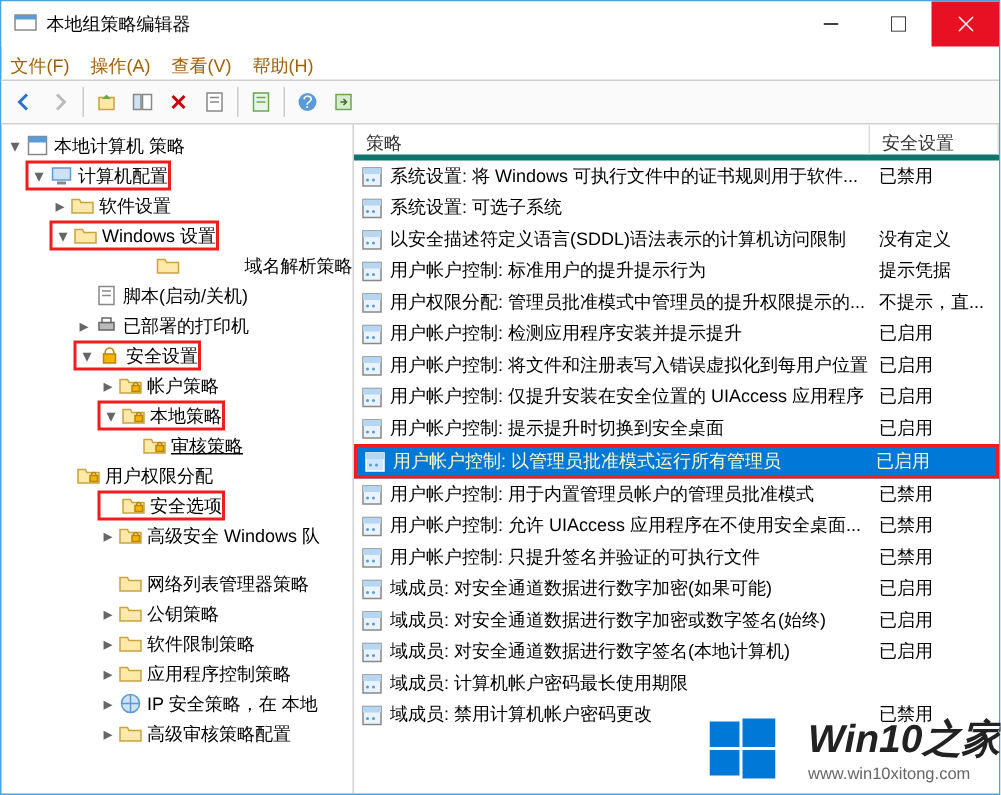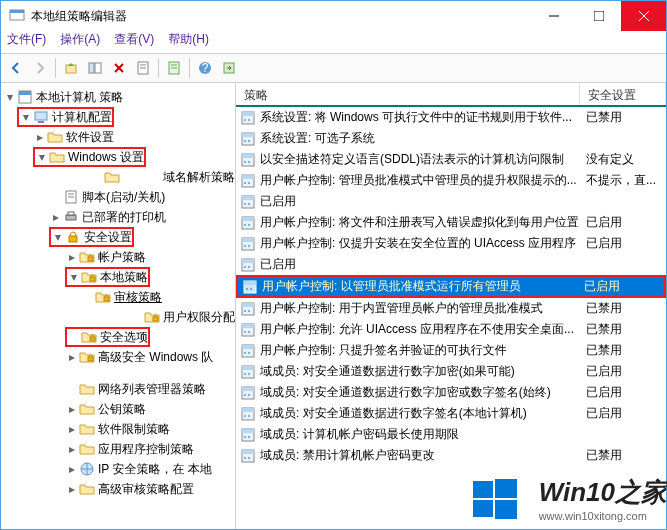--- a/index.html
+++ b/index.html
@@ -3,33 +3,33 @@
 <meta charset="utf-8">
 <style>
 * { margin:0; padding:0; box-sizing:border-box; font-family:"Microsoft YaHei","Segoe UI",sans-serif; font-size:12px; }
 body { width:667px; height:530px; background:#fff; overflow:hidden; position:relative; }
 .window { width:667px; height:530px; border:1px solid #4aa3df; display:flex; flex-direction:column; background:#fff; }
 .titlebar { height:30px; background:#fff; display:flex; align-items:center; padding-left:8px; }
 .titlebar .icon { width:16px; height:16px; margin-right:6px; }
 .titlebar .title { flex:1; color:#000; }
 .tbtn { width:45px; height:30px; display:flex; align-items:center; justify-content:center; }
 .tbtn.close { background:#e81123; color:#fff; }
-.menubar { height:22px; display:flex; align-items:flex-start; padding-left:6px; gap:14px; color:#4c1d95; }
+.menubar { height:22px; display:flex; align-items:flex-end; padding-left:6px; gap:14px; color:#a16207; }
 .menubar span { cursor:default; }
 .toolbar { height:30px; border-top:1px solid #d0d0d0; border-bottom:1px solid #d0d0d0; display:flex; align-items:center; padding:0 4px; gap:2px; background:#fafafa; }
 .tool { width:22px; height:22px; display:flex; align-items:center; justify-content:center; border:1px solid transparent; }
 .sep { width:1px; height:20px; background:#ccc; margin:0 2px; }
 .content { flex:1; display:flex; min-height:0; }
 .tree { width:235px; border-right:1px solid #d0d0d0; overflow:auto; padding:4px 0; }
 .tree-node { display:flex; align-items:center; height:20px; white-space:nowrap; cursor:default; }
 .arrow { width:14px; display:inline-flex; justify-content:center; color:#666; }
 .ticon { width:16px; height:16px; margin-right:3px; }
 .hl { border:2px solid #f21c1c; display:flex; align-items:center; height:20px; }
 .list { flex:1; display:flex; flex-direction:column; min-width:0; }
-.list-header { height:24px; display:flex; border-bottom:2px solid #0f766e; }
+.list-header { height:24px; display:flex; border-bottom:4px solid #0f766e; }
 .lh { padding:4px 8px; border-right:1px solid #e0e0e0; color:#333; }
 .lh.policy { flex:1; }
 .lh.setting { width:86px; }
 .list-body { flex:1; overflow:auto; }
 .row { display:flex; align-items:center; height:21px; padding-left:4px; }
 .row.selected { background:#0078d7; color:#fef9c3; }
 .row.hlrow { border:2px solid #f21c1c; height:23px; }
 .row .ricon { width:16px; height:16px; margin-right:4px; flex-shrink:0; }
 .row .rtext { flex:1; white-space:nowrap; overflow:hidden; text-overflow:ellipsis; }
 .row .rset { width:80px; white-space:nowrap; overflow:hidden; text-overflow:ellipsis; }
@@ -226,21 +226,21 @@
           </div>
           <div class="tree-node" style="padding-left: 80px; text-decoration: underline;">
             <span class="arrow"></span>
             <svg class="ticon" viewBox="0 0 16 16">
               <path d="M1 4 L6 4 L7 6 L15 6 L15 13 L1 13 Z" fill="#ffe9a8" stroke="#caa23f"></path>
               <rect x="9" y="8" width="5" height="4" fill="#f4b400" stroke="#b8860b"></rect>
               <path d="M10 8 Q10 6 11.5 6 Q13 6 13 8" fill="none" stroke="#b8860b"></path>
             </svg>
             <span>审核策略</span>
           </div>
-          <div class="tree-node" style="padding-left: 88px; justify-content: flex-end;">
+          <div class="tree-node" style="padding-left: 36px;">
             <span class="arrow"></span>
             <svg class="ticon" viewBox="0 0 16 16">
               <path d="M1 4 L6 4 L7 6 L15 6 L15 13 L1 13 Z" fill="#ffe9a8" stroke="#caa23f"></path>
               <rect x="9" y="8" width="5" height="4" fill="#f4b400" stroke="#b8860b"></rect>
               <path d="M10 8 Q10 6 11.5 6 Q13 6 13 8" fill="none" stroke="#b8860b"></path>
             </svg>
             <span>用户权限分配</span>
           </div>
           <div class="tree-node" style="padding-left: 64px;">
             <span class="hl">
@@ -345,30 +345,41 @@
             <span class="rtext">以安全描述符定义语言(SDDL)语法表示的计算机访问限制</span>
             <span class="rset">没有定义</span>
           </div>
           <div class="row">
             <svg class="ricon" viewBox="0 0 16 16">
               <rect x="2" y="2" width="12" height="12" fill="#eaf3fb" stroke="#888"></rect>
               <rect x="2" y="2" width="12" height="4" fill="#b7d6ef"></rect>
               <circle cx="5" cy="10" r="1" fill="#5b9bd5"></circle>
               <circle cx="9" cy="10" r="1" fill="#5b9bd5"></circle>
             </svg>
-            <span class="rtext">用户帐户控制: 管理员批准模式中管理员的提升权限提示的...</span>
+            <span class="rtext">用户帐户控制: 标准用户的提升提示行为</span>
+            <span class="rset">提示凭据</span>
+          </div>
+          <div class="row">
+            <svg class="ricon" viewBox="0 0 16 16">
+              <rect x="2" y="2" width="12" height="12" fill="#eaf3fb" stroke="#888"></rect>
+              <rect x="2" y="2" width="12" height="4" fill="#b7d6ef"></rect>
+              <circle cx="5" cy="10" r="1" fill="#5b9bd5"></circle>
+              <circle cx="9" cy="10" r="1" fill="#5b9bd5"></circle>
+            </svg>
+            <span class="rtext">用户权限分配: 管理员批准模式中管理员的提升权限提示的...</span>
             <span class="rset">不提示，直...</span>
           </div>
           <div class="row">
             <svg class="ricon" viewBox="0 0 16 16">
               <rect x="2" y="2" width="12" height="12" fill="#eaf3fb" stroke="#888"></rect>
               <rect x="2" y="2" width="12" height="4" fill="#b7d6ef"></rect>
               <circle cx="5" cy="10" r="1" fill="#5b9bd5"></circle>
               <circle cx="9" cy="10" r="1" fill="#5b9bd5"></circle>
             </svg>
+            <span class="rtext">用户帐户控制: 检测应用程序安装并提示提升</span>
             <span class="rset">已启用</span>
           </div>
           <div class="row">
             <svg class="ricon" viewBox="0 0 16 16">
               <rect x="2" y="2" width="12" height="12" fill="#eaf3fb" stroke="#888"></rect>
               <rect x="2" y="2" width="12" height="4" fill="#b7d6ef"></rect>
               <circle cx="5" cy="10" r="1" fill="#5b9bd5"></circle>
               <circle cx="9" cy="10" r="1" fill="#5b9bd5"></circle>
             </svg>
             <span class="rtext">用户帐户控制: 将文件和注册表写入错误虚拟化到每用户位置</span>
@@ -384,20 +395,21 @@
             <span class="rtext">用户帐户控制: 仅提升安装在安全位置的 UIAccess 应用程序</span>
             <span class="rset">已启用</span>
           </div>
           <div class="row">
             <svg class="ricon" viewBox="0 0 16 16">
               <rect x="2" y="2" width="12" height="12" fill="#eaf3fb" stroke="#888"></rect>
               <rect x="2" y="2" width="12" height="4" fill="#b7d6ef"></rect>
               <circle cx="5" cy="10" r="1" fill="#5b9bd5"></circle>
               <circle cx="9" cy="10" r="1" fill="#5b9bd5"></circle>
             </svg>
+            <span class="rtext">用户帐户控制: 提示提升时切换到安全桌面</span>
             <span class="rset">已启用</span>
           </div>
           <div class="row selected hlrow">
             <svg class="ricon" viewBox="0 0 16 16">
               <rect x="2" y="2" width="12" height="12" fill="#cde6ff" stroke="#fff"></rect>
               <rect x="2" y="2" width="12" height="4" fill="#b7d6ef"></rect>
               <circle cx="5" cy="10" r="1" fill="#5b9bd5"></circle>
               <circle cx="9" cy="10" r="1" fill="#5b9bd5"></circle>
             </svg>
             <span class="rtext">用户帐户控制: 以管理员批准模式运行所有管理员</span>

